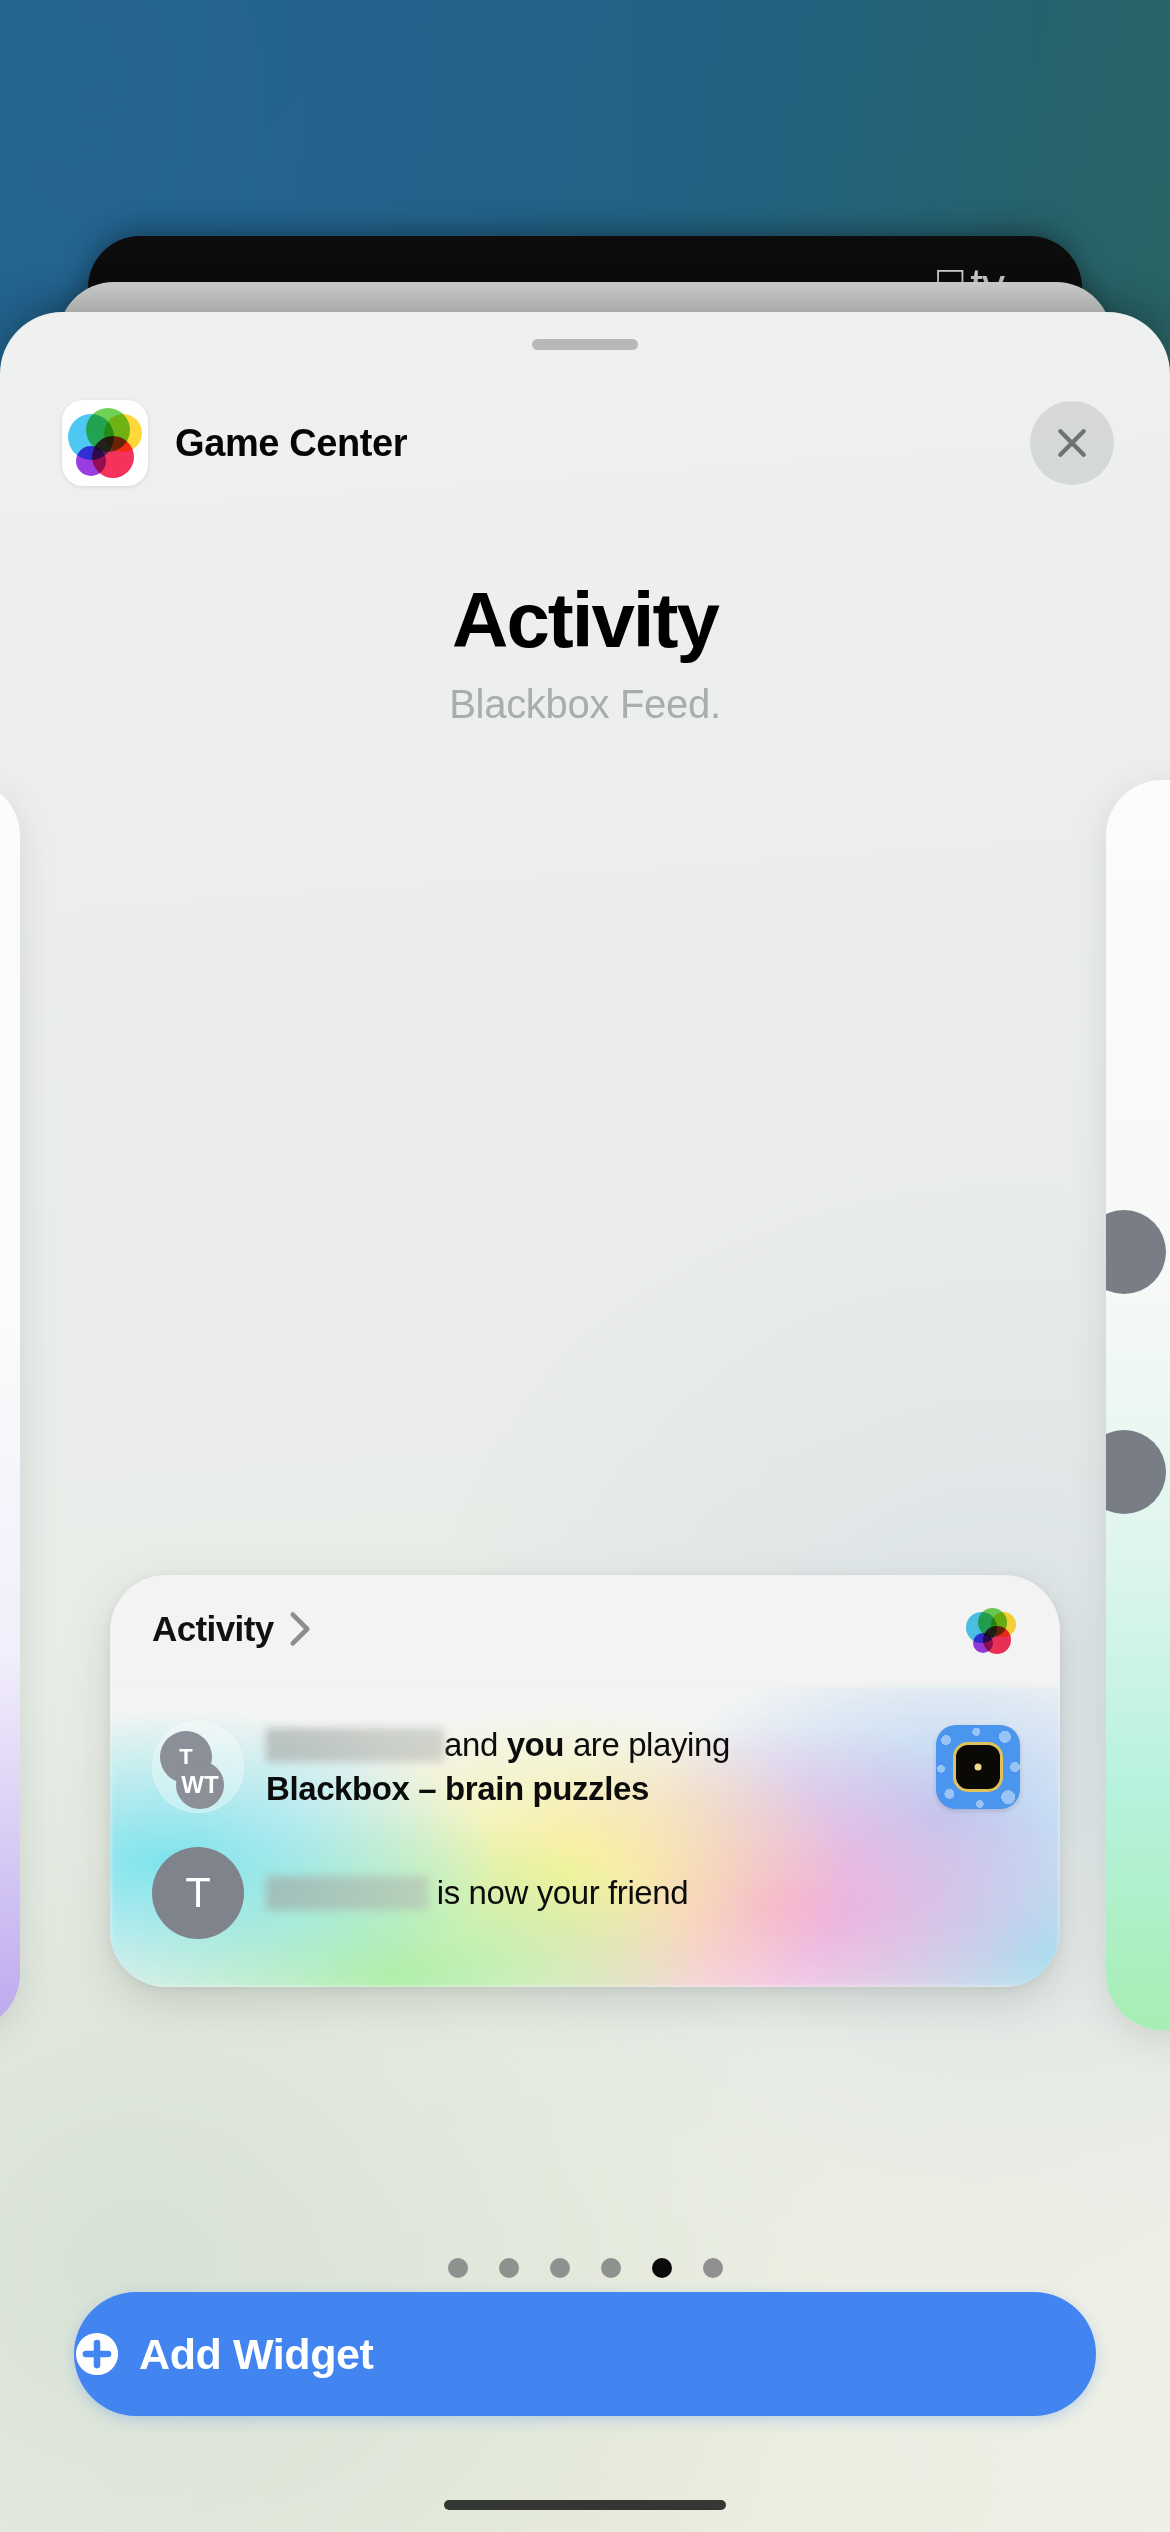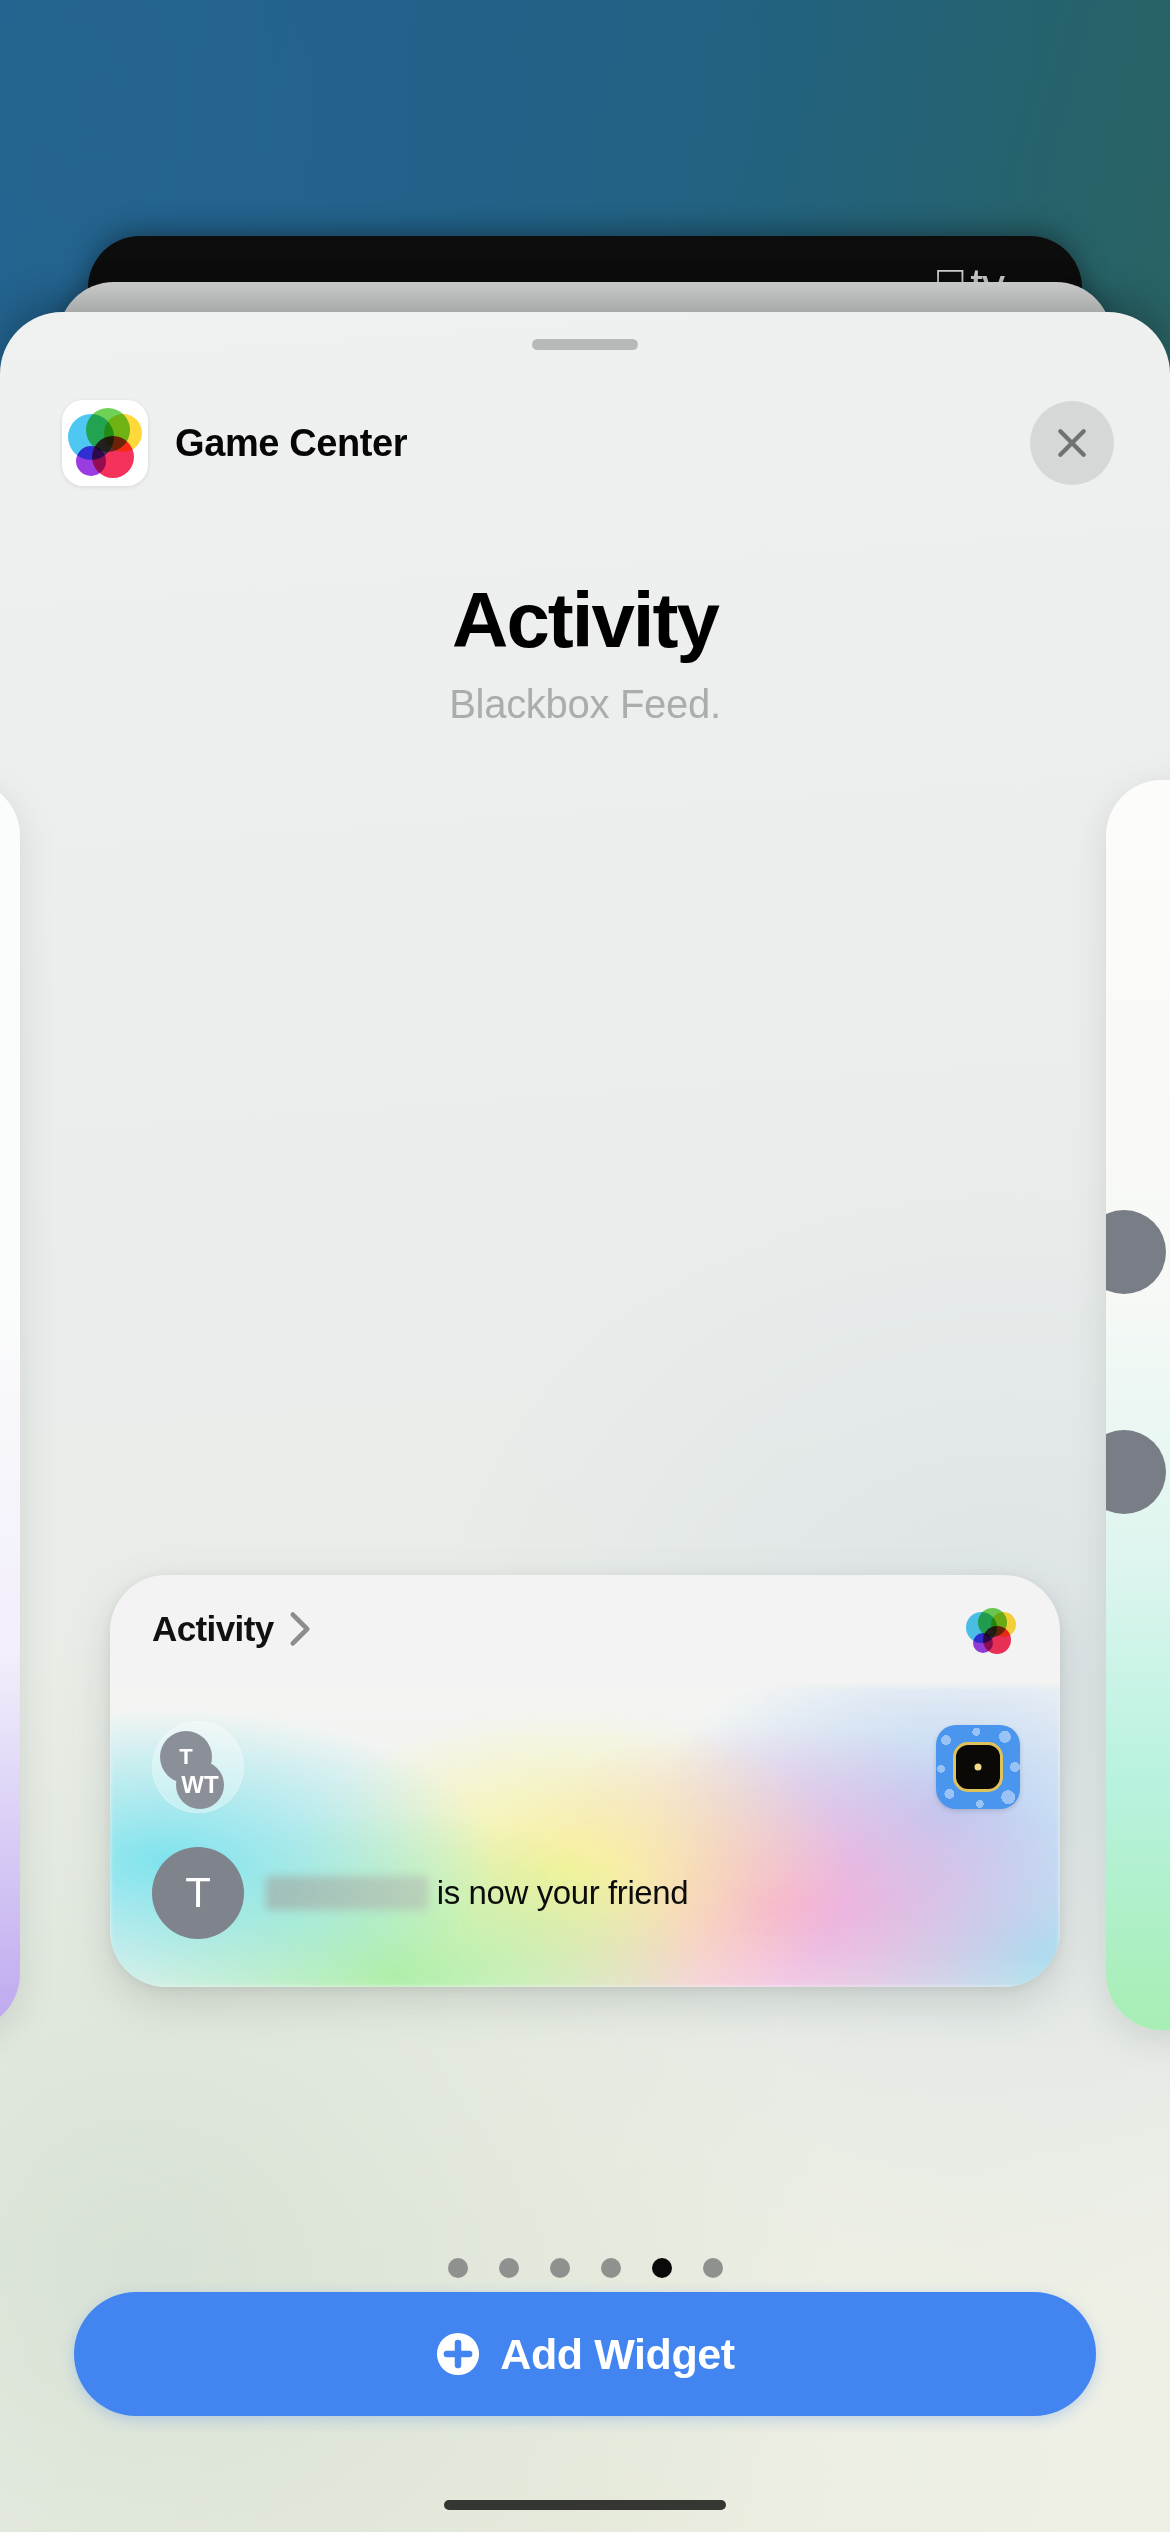--- a/index.html
+++ b/index.html
@@ -260,21 +260,21 @@
     background:#8e918e; border:none; padding:0; cursor:pointer;
   }
   .page-dot.active{ background:#0a0a0a; }
 
   
   #add-widget-button{
     position:absolute; left:74px; bottom:116px;
     width:1022px; height:124px;
     border:none; border-radius:62px;
     background:#4285f0;
-    display:flex; align-items:center; justify-content:center; gap:19px;
+    display:flex; align-items:center; justify-content:flex-start; gap:19px;
     cursor:pointer;
     box-shadow:0 4px 14px rgba(66,133,240,.28);
   }
   #add-widget-plus-icon{ width:46px; height:46px; flex:none; display:block; }
   #add-widget-label{
     font-size:43px; font-weight:600; color:#fff; letter-spacing:-.4px;
   }
 
   #home-indicator{
     position:absolute; left:50%; bottom:22px; transform:translateX(-50%);
@@ -352,20 +352,26 @@
           <span class="blob" style="left:27px; top:9px;  width:25px; height:25px; background:#ffd93a;"></span>
           <span class="blob" style="left:19px; top:23px; width:28px; height:28px; background:#f5325b;"></span>
           <span class="blob" style="left:9px;  top:30px; width:20px; height:20px; background:#9b3ce0;"></span>
         </div>
 
         <div class="feed-row" id="feed-row-0">
           <div class="avatar-group">
             <span class="mini a">T</span>
             <span class="mini b">WT</span>
           </div>
+          <div class="feed-text">
+            <span class="redacted w1"></span><span>and</span>
+            <span class="strong">you</span>
+            <span>are playing</span><br>
+            <span class="game">Blackbox – brain puzzles</span>
+          </div>
         </div>
 
         <div id="blackbox-icon">
           <span class="pattern"></span>
           <span class="core"></span>
           <span class="dot"></span>
         </div>
 
         <div class="feed-row" id="feed-row-1">
           <div class="avatar-single">T</div>

